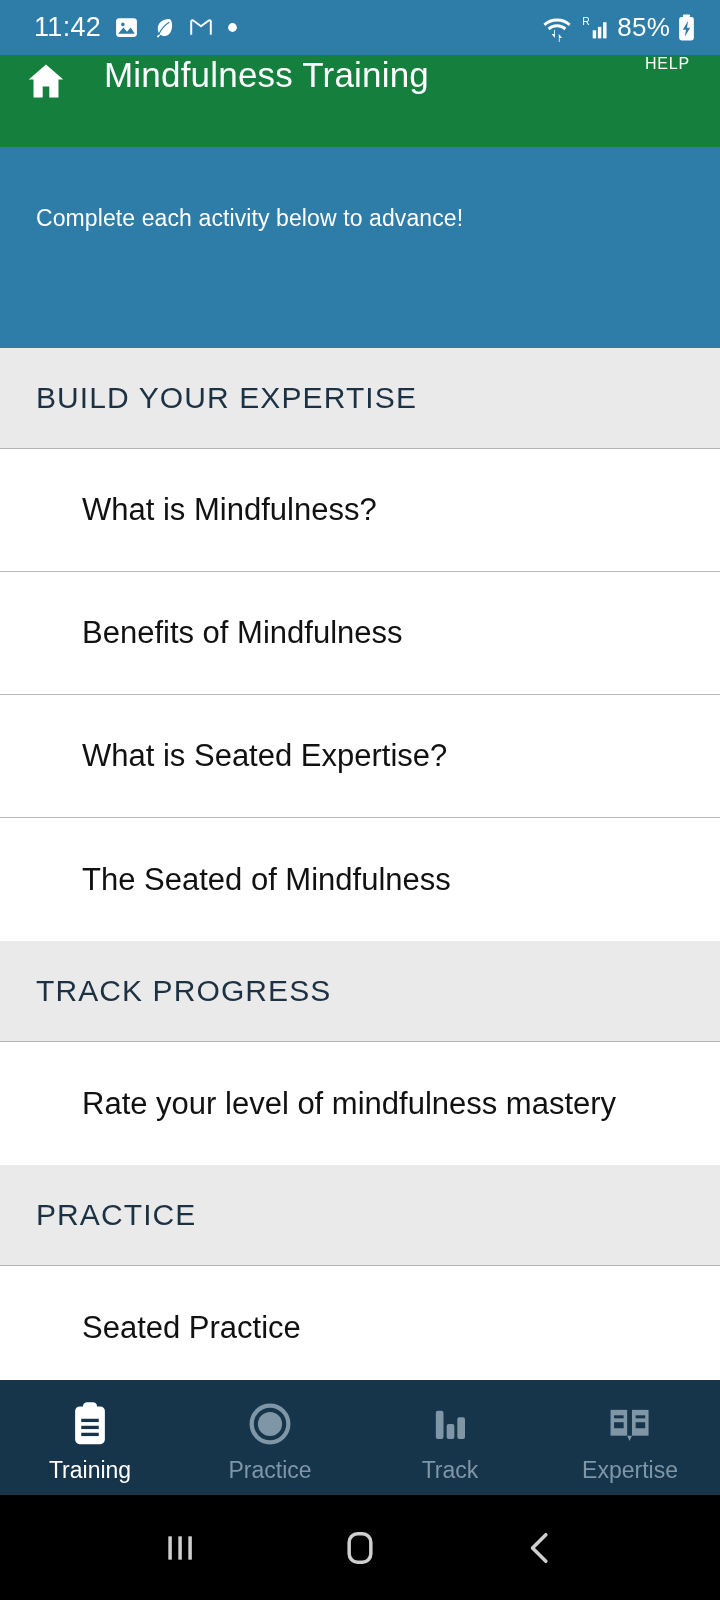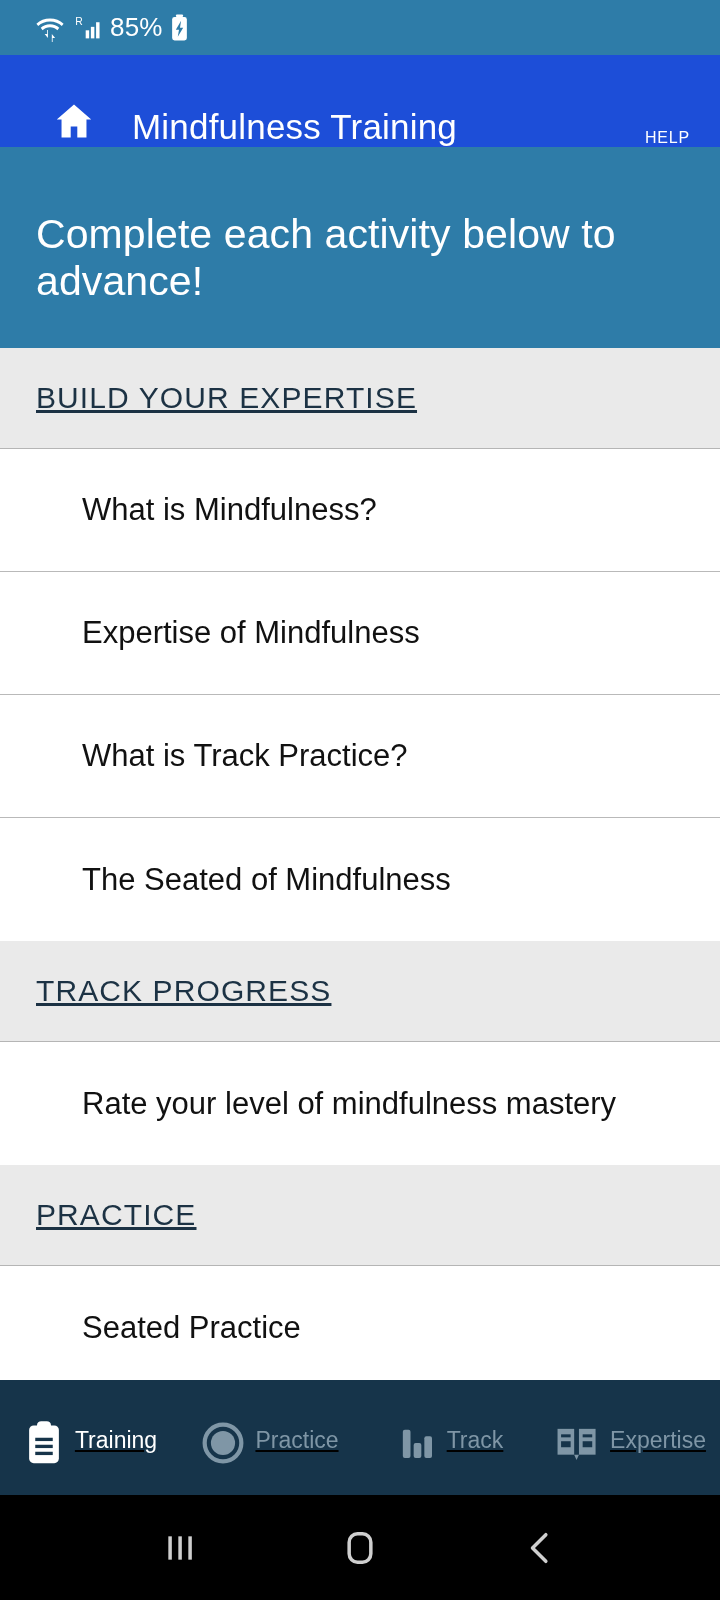--- a/index.html
+++ b/index.html
@@ -18,74 +18,99 @@
     padding:0 24px 0 34px; flex:0 0 55px;
   }
   .sb-left { display:flex; align-items:center; gap:13px; }
   .sb-time { font-size:27px; letter-spacing:.3px; }
   .sb-right { display:flex; align-items:center; gap:7px; }
   .sb-pct { font-size:26px; letter-spacing:.2px; }
   .ic { display:inline-flex; align-items:center; justify-content:center; }
 
   
   .appbar {
-    background:#1d4ed8; color:#fff; flex:0 0 92px;
-    display:flex; align-items:flex-end; padding:0 30px 0 48px;
+    background:#15803d; color:#fff; flex:0 0 92px;
+    display:flex; align-items:flex-start; padding:0 30px 0 20px;
   }
   .home-btn { width:52px; height:52px; display:flex; align-items:center; justify-content:center; }
   .app-title { font-size:35px; font-weight:400; margin-left:32px; letter-spacing:.2px; }
   .help-btn { margin-left:auto; font-size:16px; letter-spacing:.8px; }
 
   
   .banner { background:#2E7CA8; color:#fff; flex:0 0 201px; padding:36px 34px 0 36px; }
   .banner-level { font-size:31px; letter-spacing:1.1px; }
-  .banner-sub { font-size:41px; margin-top:28px; letter-spacing:.1px; }
+  .banner-sub { font-size:23px; margin-top:22px; letter-spacing:.1px; }
 
   
   .list { flex:1 1 auto; background:#ffffff; overflow:hidden; }
   .section-head {
     background:#EAEAEA; height:101px; display:flex; align-items:center;
     padding-left:36px; color:#1C3244; font-size:30px; letter-spacing:1.1px;
     border-bottom:1px solid #b5b5b5;
-    text-decoration:underline;
   }
   .row {
     height:123px; display:flex; align-items:center; padding-left:82px;
     color:#111111; font-size:31px; background:#fff;
     border-bottom:1px solid #b9b9b9;
   }
   .row.no-border { border-bottom:none; }
   .filler { background:#EFEFEF; flex:1 1 auto; border-top:1px solid #b9b9b9; }
 
   
   .tabbar {
     flex:0 0 115px; background:#16344A; display:flex; align-items:stretch;
   }
   .tab {
-    flex:1 1 0; display:flex; 
-    align-items:center; justify-content:center; gap:10px; padding-top:6px;text-decoration:underline;
+    flex:1 1 0; display:flex; flex-direction:column;
+    align-items:center; justify-content:center; gap:10px; padding-top:6px;
   }
   .tab-label { font-size:23px; }
   .tab.active .tab-label { color:#ffffff; }
   .tab.inactive .tab-label { color:#7F96A6; }
   .tab-icon { height:50px; display:flex; align-items:flex-end; }
 
   
   .navbar {
     flex:0 0 105px; background:#000000; display:flex;
     align-items:center; justify-content:space-around; padding:0 90px;
   }
   .nav-btn { display:flex; align-items:center; justify-content:center; width:80px; height:80px; }
 </style>
 </head>
 <body>
 
 <div class="screen">
 
   <div class="statusbar">
+    <div class="sb-left">
+      <span class="sb-time">11:42</span>
+      <span class="ic">
+        <svg width="25" height="25" viewBox="0 0 24 24">
+            <rect x="2" y="3" width="20" height="18" rx="3" fill="#fff"></rect>
+            <circle cx="8.5" cy="9" r="1.7" fill="#2E7CA8"></circle>
+            <path d="M4 18l5-6 3.5 4L16 12l4 6z" fill="#2E7CA8"></path>
+          </svg>
+      </span>
+      <span class="ic">
+        <svg width="23" height="25" viewBox="0 0 24 24">
+            <path d="M18 3c-7 0-12 4-12 10 0 2.2.7 3.9 1.7 5.2L5 21.5l1.3 1.2 2.6-3.1C10.1 20.4 11.6 21 13 21c5 0 8-5 8-11 0-3-1-7-3-7z" fill="#fff"></path>
+            <path d="M7 20C9 14 13 9.5 18 6.5" stroke="#2E7CA8" stroke-width="1.3" fill="none"></path>
+          </svg>
+      </span>
+      <span class="ic">
+        <svg width="26" height="25" viewBox="0 0 24 24">
+            <path d="M2.6 19V6.2c0-1 1.2-1.6 2-1l7.4 5.6 7.4-5.6c.8-.6 2 0 2 1V19" stroke="#fff" stroke-width="1.9" fill="none" stroke-linejoin="round"></path>
+          </svg>
+      </span>
+      <span class="ic">
+        <svg width="11" height="11" viewBox="0 0 10 10">
+            <circle cx="5" cy="5" r="4" fill="#fff"></circle>
+          </svg>
+      </span>
+    </div>
     <div class="sb-right">
       <span class="ic">
         <svg width="32" height="28" viewBox="0 0 28 24">
           <path d="M14 6.4c4 0 7.6 1.5 10.3 3.9l1.6-2.1C22.8 5.4 18.6 3.7 14 3.7S5.2 5.4 2.1 8.2l1.6 2.1C6.4 7.9 10 6.4 14 6.4z" fill="#fff"></path>
           <path d="M14 11.4c2.5 0 4.8 1 6.5 2.5l1.6-2.1C20 9.9 17.2 8.8 14 8.8s-6 1.1-8.1 3l1.6 2.1c1.7-1.5 4-2.5 6.5-2.5z" fill="#fff"></path>
           <path d="M11.5 17.2l-2.2 0 2.9 3.6 0-7.1-0.7 0z" fill="#fff"></path>
           <path d="M16.3 20.8l2.2 0-2.9-3.6 0 7.1.7 0z" fill="#fff"></path>
         </svg>
       </span>
       <span class="ic">
@@ -118,22 +143,22 @@
   </div>
 
   <div class="banner">
     <div class="banner-sub">Complete each activity below to advance!</div>
   </div>
 
   <div class="list">
 
     <div class="section-head">BUILD YOUR EXPERTISE</div>
     <div class="row">What is Mindfulness?</div>
-    <div class="row">Expertise of Mindfulness</div>
-    <div class="row">What is Track Practice?</div>
+    <div class="row">Benefits of Mindfulness</div>
+    <div class="row">What is Seated Expertise?</div>
     <div class="row no-border">The Seated of Mindfulness</div>
 
     <div class="section-head">TRACK PROGRESS</div>
     <div class="row no-border">Rate your level of mindfulness mastery</div>
 
     <div class="section-head">PRACTICE</div>
     <div class="row no-border">Seated Practice</div>
 
     <div class="filler"></div>
   </div>

